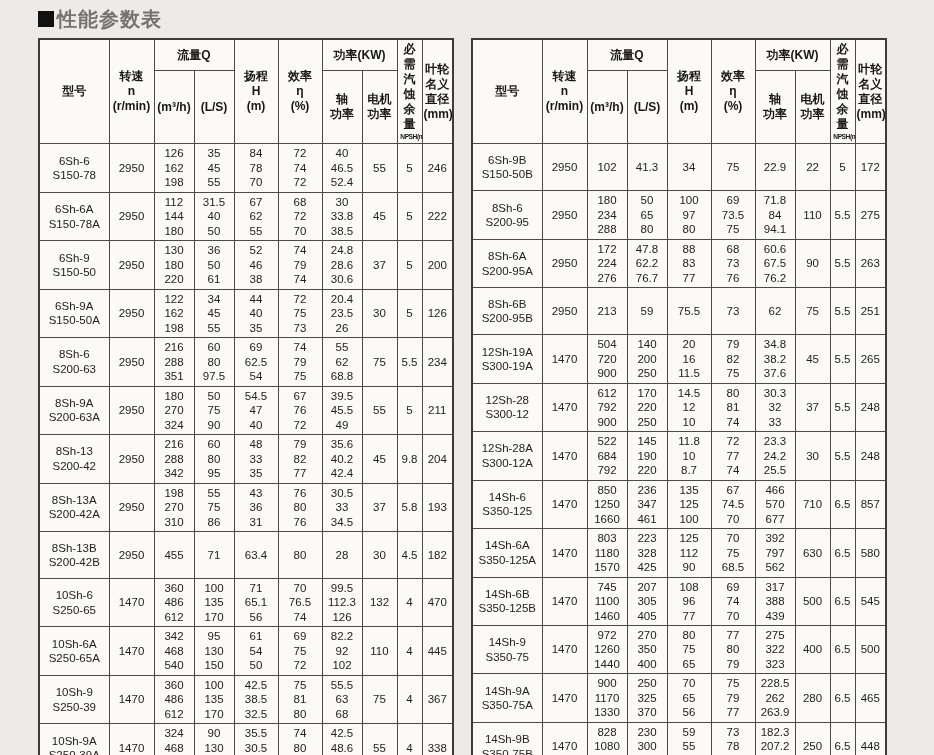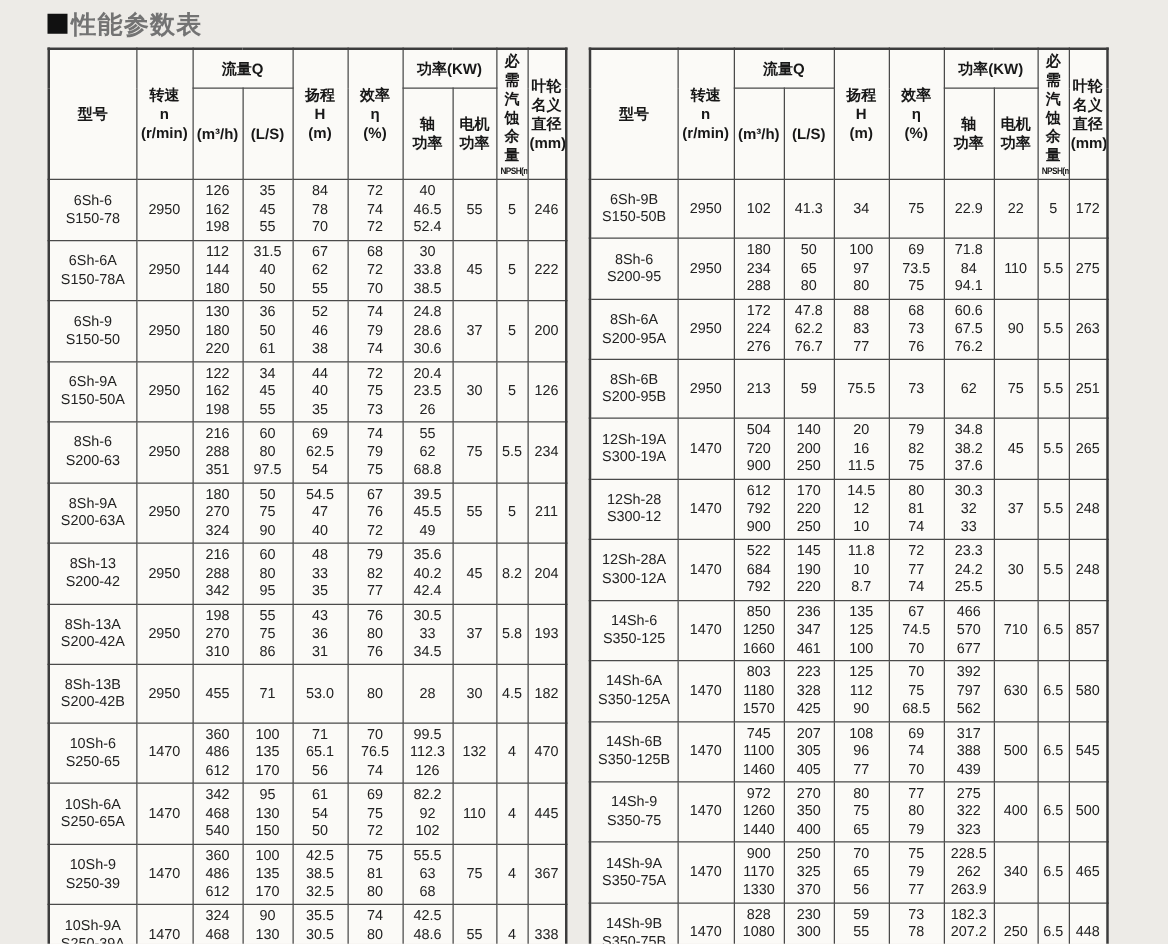--- a/index.html
+++ b/index.html
@@ -282,21 +282,21 @@
           <td>48
 33
 35</td>
           <td>79
 82
 77</td>
           <td>35.6
 40.2
 42.4</td>
           <td>45</td>
-          <td>8.2</td>
+          <td>9.8</td>
           <td>204</td>
         </tr>
         <tr>
           <td class="model-cell">8Sh-13A
 S200-42A</td>
           <td>2950</td>
           <td>198
 270
 310</td>
           <td>55
@@ -314,21 +314,21 @@
           <td>37</td>
           <td>5.8</td>
           <td>193</td>
         </tr>
         <tr>
           <td class="model-cell">8Sh-13B
 S200-42B</td>
           <td>2950</td>
           <td>455</td>
           <td>71</td>
-          <td>53.0</td>
+          <td>63.4</td>
           <td>80</td>
           <td>28</td>
           <td>30</td>
           <td>4.5</td>
           <td>182</td>
         </tr>
         <tr>
           <td class="model-cell">10Sh-6
 S250-65</td>
           <td>1470</td>
@@ -713,21 +713,21 @@
 370</td>
           <td>70
 65
 56</td>
           <td>75
 79
 77</td>
           <td>228.5
 262
 263.9</td>
-          <td>340</td>
+          <td>280</td>
           <td>6.5</td>
           <td>465</td>
         </tr>
         <tr>
           <td class="model-cell">14Sh-9B
 S350-75B</td>
           <td>1470</td>
           <td>828
 1080
 1225</td>

